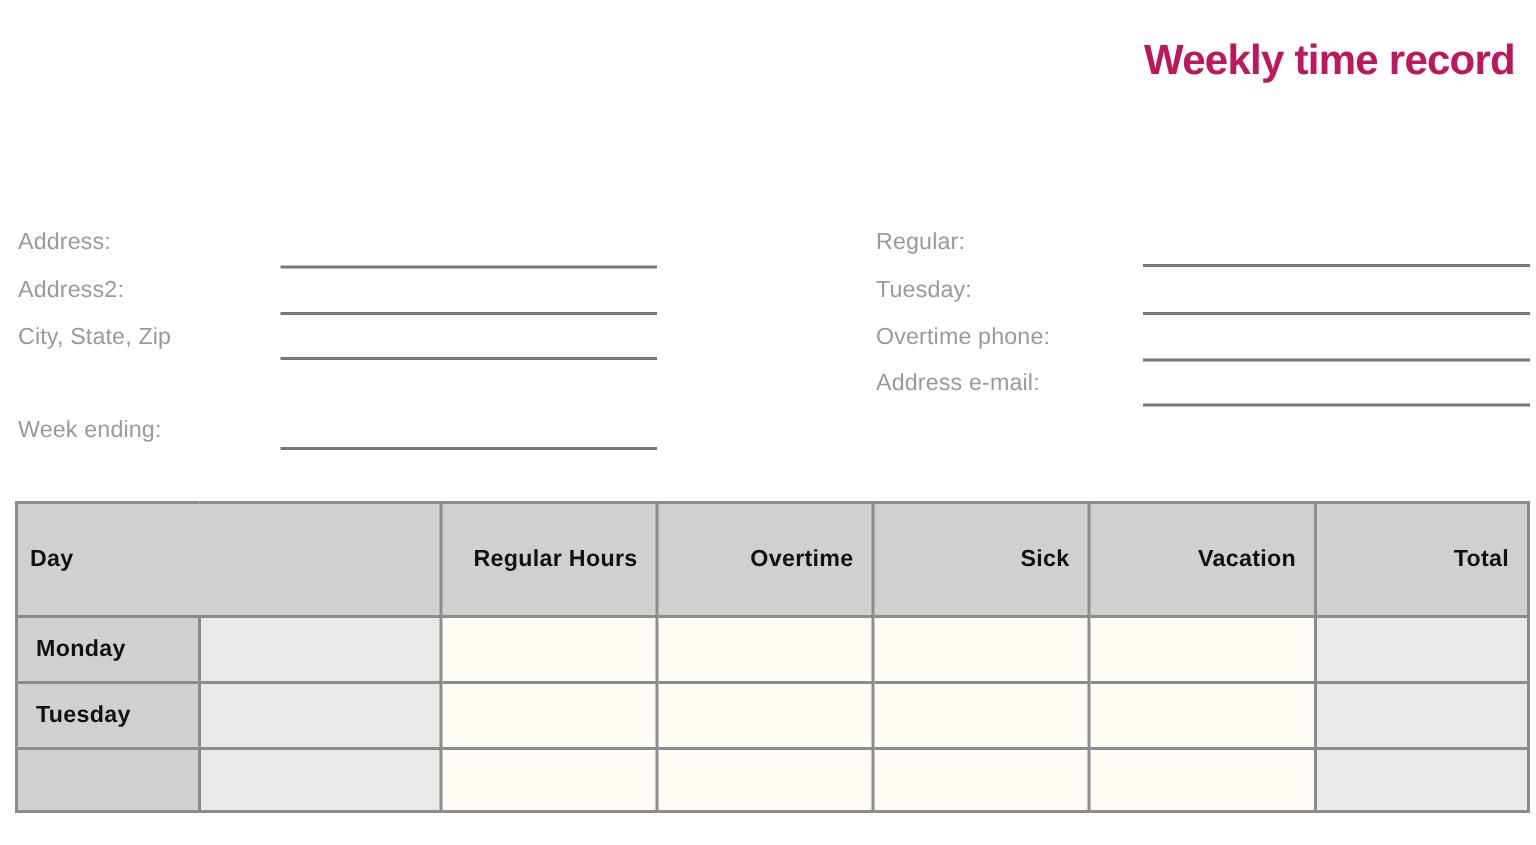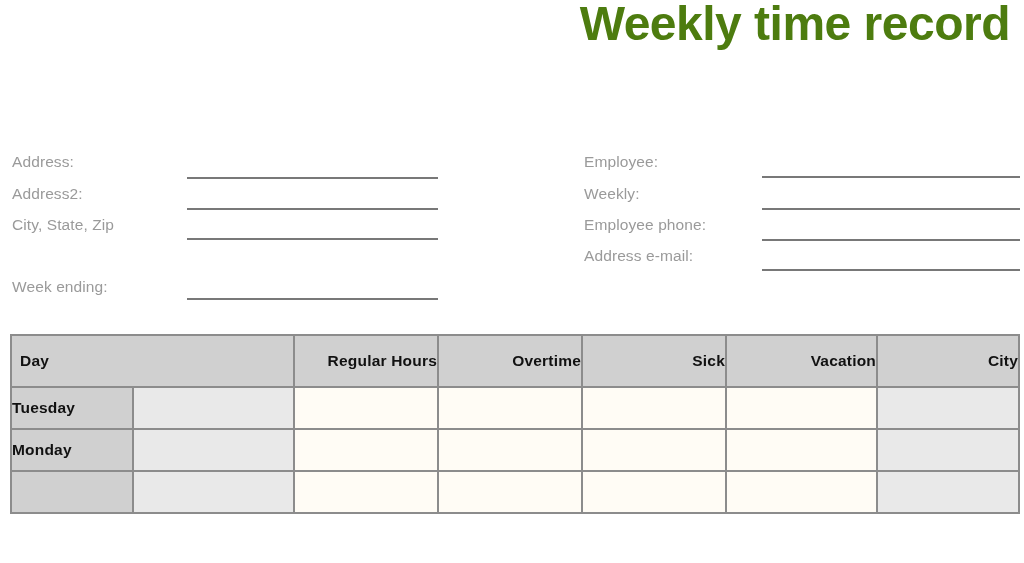--- a/index.html
+++ b/index.html
@@ -12,25 +12,25 @@
     width: 1024px;
     height: 563px;
     overflow: hidden;
     font-family: "Liberation Sans", sans-serif;
     position: relative;
   }
 
   
   .doc-title {
     position: absolute;
-    top: 2px;
+    top: 18px;
     right: 14px;
-    font-size: 48px;
+    font-size: 28px;
     font-weight: bold;
-    color: #4d7c0f;
+    color: #be185d;
     letter-spacing: -0.5px;
     line-height: 44px;
     white-space: nowrap;
   }
 
   
   .form-area {
     position: absolute;
     top: 0;
     left: 0;
@@ -85,21 +85,21 @@
   .time-table {
     position: absolute;
     left: 10px;
     top: 334px;
     width: 1008px;
     border-collapse: collapse;
     table-layout: fixed;
   }
   .time-table td, .time-table th {
     border: 2px solid #8c8c8c;
-    padding: 0;
+    padding: 12px;
     margin: 0;
   }
   .time-table thead th {
     height: 50px;
     background: #d0d0d0;
     font-size: 15.5px;
     font-weight: bold;
     color: #111111;
     text-align: right;
     letter-spacing: 0.2px;
@@ -151,27 +151,27 @@
   <div class="field f-weekend">
     <span class="field-label">Week ending:</span>
   </div>
 
   <div class="field-rule r-left r-address"></div>
   <div class="field-rule r-left r-address2"></div>
   <div class="field-rule r-left r-city"></div>
   <div class="field-rule r-left r-weekend"></div>
 
   <div class="field f-employee">
-    <span class="field-label">Employee:</span>
+    <span class="field-label">Regular:</span>
   </div>
   <div class="field f-manager">
-    <span class="field-label">Weekly:</span>
+    <span class="field-label">Tuesday:</span>
   </div>
   <div class="field f-phone">
-    <span class="field-label">Employee phone:</span>
+    <span class="field-label">Overtime phone:</span>
   </div>
   <div class="field f-email">
     <span class="field-label">Address e-mail:</span>
   </div>
 
   <div class="field-rule r-right r-employee"></div>
   <div class="field-rule r-right r-manager"></div>
   <div class="field-rule r-right r-phone"></div>
   <div class="field-rule r-right r-email"></div>
 </div>
@@ -186,35 +186,35 @@
     <col class="col-vac">
     <col class="col-total">
   </colgroup>
   <thead>
     <tr>
       <th class="day-head" colspan="2">Day</th>
       <th>Regular Hours</th>
       <th>Overtime</th>
       <th>Sick</th>
       <th>Vacation</th>
-      <th>City</th>
+      <th>Total</th>
     </tr>
   </thead>
   <tbody>
     <tr>
+      <td class="cell-dayname">Monday</td>
+      <td class="cell-gray"></td>
+      <td class="cell-cream"></td>
+      <td class="cell-cream"></td>
+      <td class="cell-cream"></td>
+      <td class="cell-cream"></td>
+      <td class="cell-gray"></td>
+    </tr>
+    <tr>
       <td class="cell-dayname">Tuesday</td>
-      <td class="cell-gray"></td>
-      <td class="cell-cream"></td>
-      <td class="cell-cream"></td>
-      <td class="cell-cream"></td>
-      <td class="cell-cream"></td>
-      <td class="cell-gray"></td>
-    </tr>
-    <tr>
-      <td class="cell-dayname">Monday</td>
       <td class="cell-gray"></td>
       <td class="cell-cream"></td>
       <td class="cell-cream"></td>
       <td class="cell-cream"></td>
       <td class="cell-cream"></td>
       <td class="cell-gray"></td>
     </tr>
     <tr>
       <td class="cell-dayname"></td>
       <td class="cell-gray"></td>

